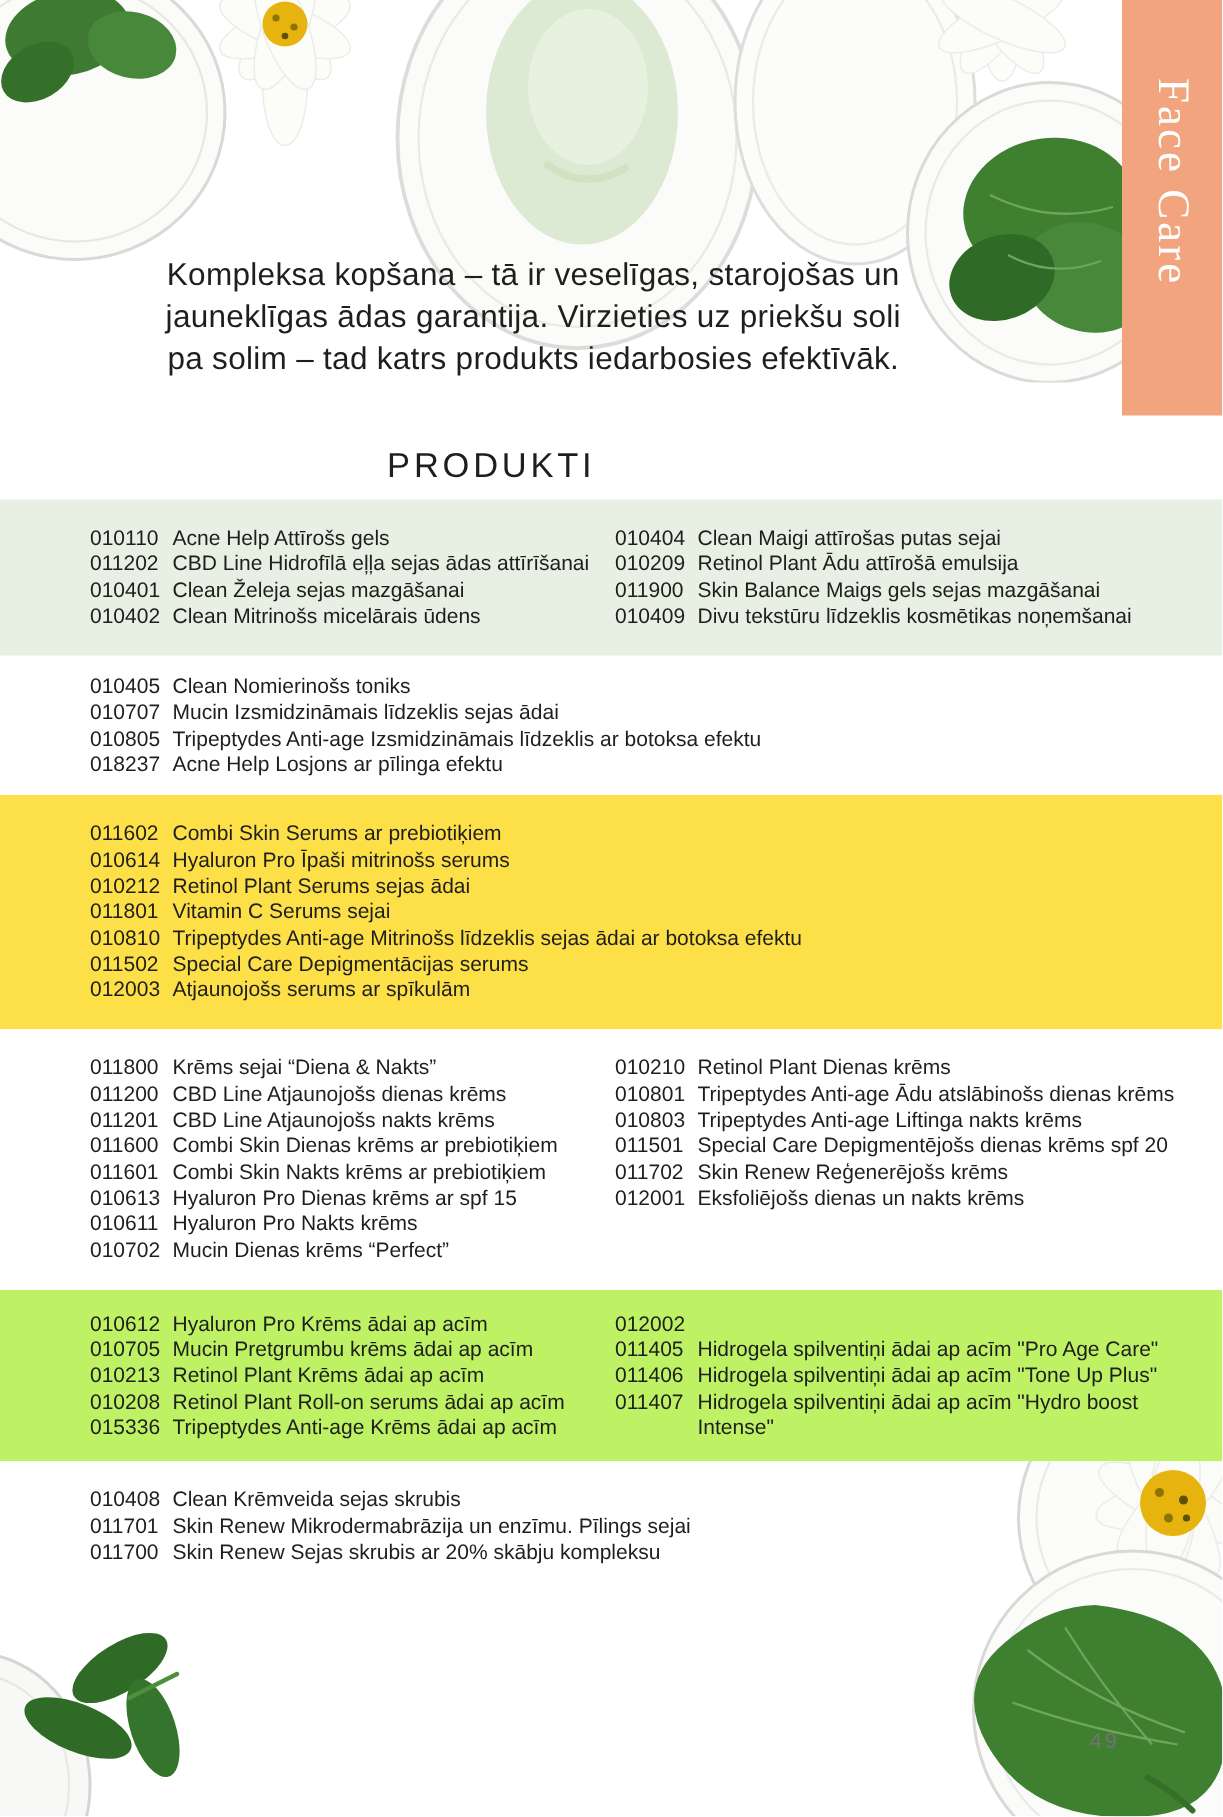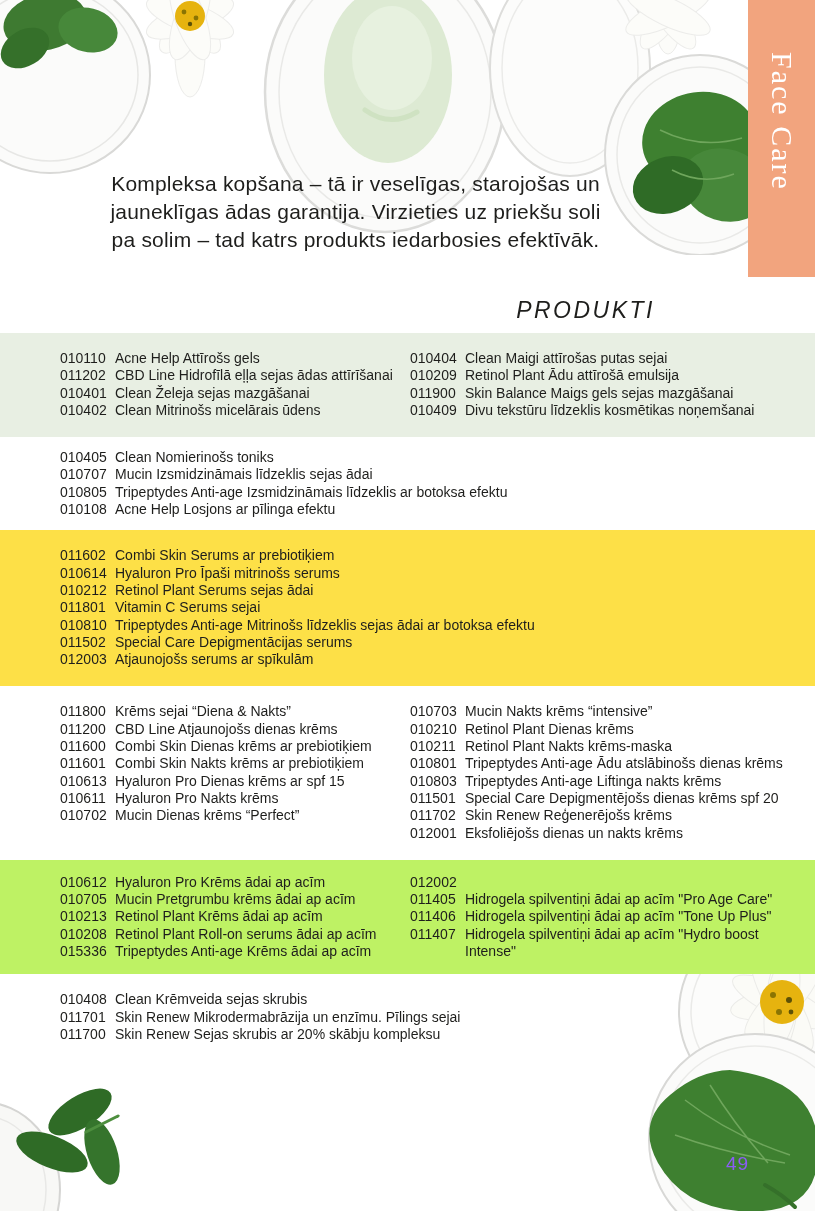--- a/index.html
+++ b/index.html
@@ -27,43 +27,42 @@
   }
 
   
   .intro {
     position:absolute; top:170px; left:0; width:711px; z-index:2;
     margin:0; text-align:center; font-size:21px; line-height:28px;
     white-space:pre-line; letter-spacing:0.2px;
   }
   .produkti {
     position:absolute; top:297px; left:0; width:655px; z-index:2;
-    margin:0; text-align:right; font-size:23px; font-weight:normal;
+    margin:0; text-align:center; font-size:23px; font-weight:normal;
     letter-spacing:2.5px;
-    font-style:italic;
   }
 
   
   #sections { position:absolute; top:333px; left:0; width:815px; z-index:2; }
   .section { padding:17px 0 18px; }
   #sections .section:nth-child(2) { padding:12px 0; }
   #sections .section:nth-child(5) { padding:14px 0; }
   .section.green { background:#E8EFE3; }
   .cols { display:flex; padding-left:60px; }
   .col { width:350px; }
   .col.c2 { width:390px; }
   .col.single { width:700px; }
   .row { display:flex; font-size:14px; line-height:17.3px; }
   .code { flex:0 0 55px; }
   .pname { flex:1; }
 
   
   .page-number {
     position:absolute; top:1153px; left:726px; z-index:4;
-    color:#8b5cf6; font-size:19px; letter-spacing:1px;
+    color:#737373; font-size:15px; letter-spacing:1px;font-family:Liberation Mono, monospace;
   }
 </style>
 </head>
 <body>
 
 <div class="page">
 
   <svg id="top-photo" class="deco" width="815" height="255" viewBox="0 0 815 255">
 
     <g>
@@ -231,21 +230,21 @@
             </div>
             <div class="row">
               <span class="code">010707</span>
               <span class="pname">Mucin Izsmidzināmais līdzeklis sejas ādai</span>
             </div>
             <div class="row">
               <span class="code">010805</span>
               <span class="pname">Tripeptydes Anti-age Izsmidzināmais līdzeklis ar botoksa efektu</span>
             </div>
             <div class="row">
-              <span class="code">010108</span>
+              <span class="code">018237</span>
               <span class="pname">Acne Help Losjons ar pīlinga efektu</span>
             </div>
           </div>
         </div>
       </div>
       <div class="section green" style="background: #fde047;">
         <div class="cols">
           <div class="col single">
             <div class="row">
               <span class="code">011602</span>
@@ -283,20 +282,24 @@
           <div class="col">
             <div class="row">
               <span class="code">011800</span>
               <span class="pname">Krēms sejai “Diena &amp; Nakts”</span>
             </div>
             <div class="row">
               <span class="code">011200</span>
               <span class="pname">CBD Line Atjaunojošs dienas krēms</span>
             </div>
             <div class="row">
+              <span class="code">011201</span>
+              <span class="pname">CBD Line Atjaunojošs nakts krēms</span>
+            </div>
+            <div class="row">
               <span class="code">011600</span>
               <span class="pname">Combi Skin Dienas krēms ar prebiotiķiem</span>
             </div>
             <div class="row">
               <span class="code">011601</span>
               <span class="pname">Combi Skin Nakts krēms ar prebiotiķiem</span>
             </div>
             <div class="row">
               <span class="code">010613</span>
               <span class="pname">Hyaluron Pro Dienas krēms ar spf 15</span>
@@ -305,32 +308,24 @@
               <span class="code">010611</span>
               <span class="pname">Hyaluron Pro Nakts krēms</span>
             </div>
             <div class="row">
               <span class="code">010702</span>
               <span class="pname">Mucin Dienas krēms “Perfect”</span>
             </div>
           </div>
           <div class="col c2">
             <div class="row">
-              <span class="code">010703</span>
-              <span class="pname">Mucin Nakts krēms “intensive”</span>
-            </div>
-            <div class="row">
               <span class="code">010210</span>
               <span class="pname">Retinol Plant Dienas krēms</span>
             </div>
             <div class="row">
-              <span class="code">010211</span>
-              <span class="pname">Retinol Plant Nakts krēms-maska</span>
-            </div>
-            <div class="row">
               <span class="code">010801</span>
               <span class="pname">Tripeptydes Anti-age Ādu atslābinošs dienas krēms</span>
             </div>
             <div class="row">
               <span class="code">010803</span>
               <span class="pname">Tripeptydes Anti-age Liftinga nakts krēms</span>
             </div>
             <div class="row">
               <span class="code">011501</span>
               <span class="pname">Special Care Depigmentējošs dienas krēms spf 20</span>

